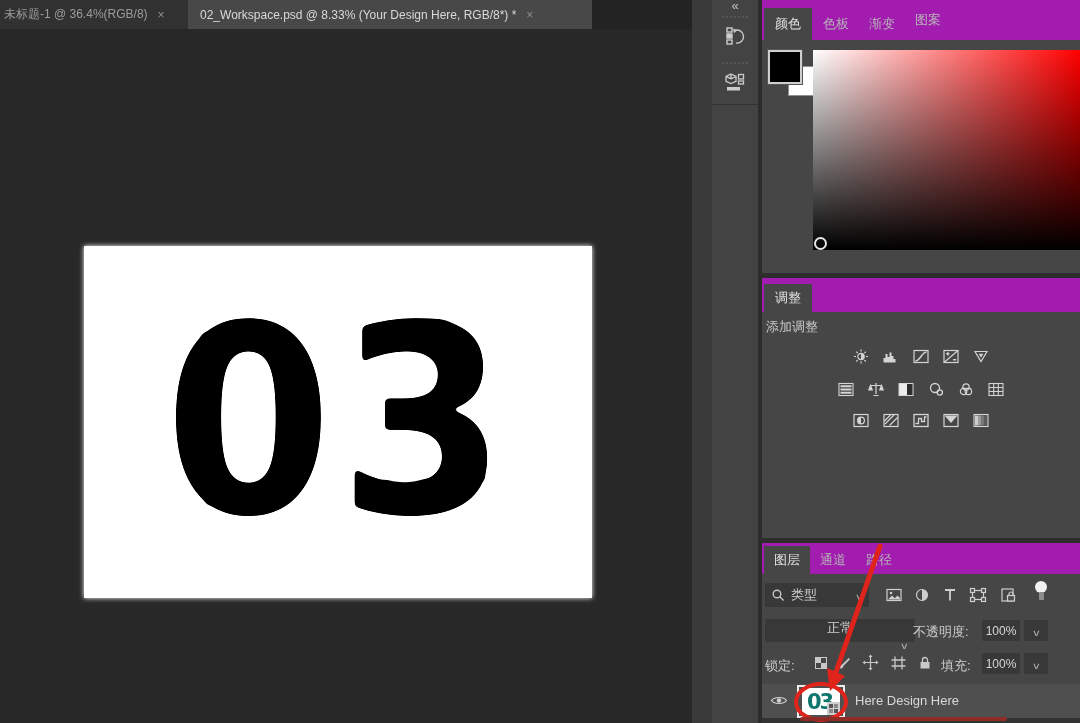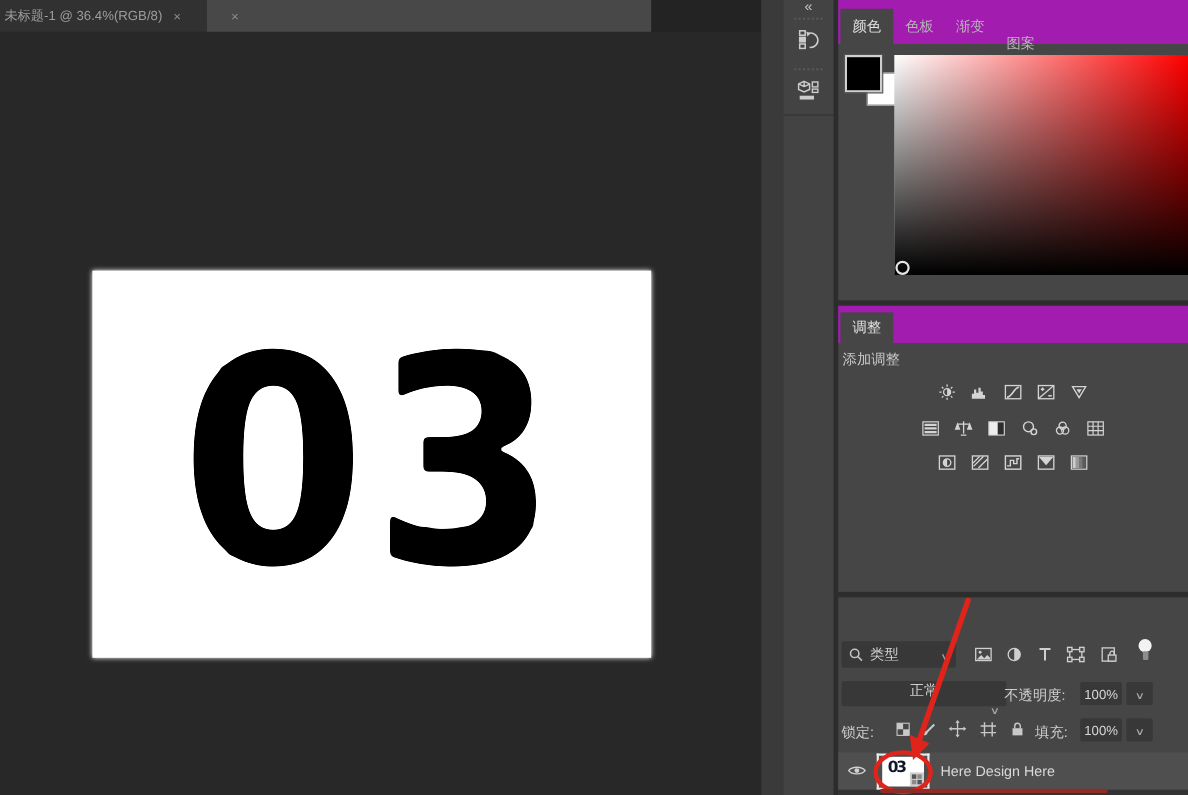--- a/index.html
+++ b/index.html
@@ -65,21 +65,21 @@
   .modefield .chev{margin-left:auto;}
   .rowlabel{position:absolute;font-size:13px;color:#cdcdcd;}
   .valbox{position:absolute;width:38px;height:21px;background:#383838;border-radius:2px;display:flex;align-items:center;justify-content:center;font-size:12px;color:#d5d5d5;}
   .chevbox{position:absolute;width:24px;height:21px;background:#383838;border-radius:2px;display:flex;align-items:center;justify-content:center;}
   .lock-ic{position:absolute;top:654px;width:18px;height:17px;display:flex;align-items:center;justify-content:center;}
 
   .layer-row{position:absolute;left:0;top:684px;width:318px;height:34px;background:#4f4f4f;}
   .eye{position:absolute;left:8px;top:9px;width:18px;height:15px;}
   .thumbbox{position:absolute;left:35px;top:1px;width:48px;height:33px;}
   .thumb{position:absolute;left:5px;top:3px;width:38px;height:27px;background:#ffffff;overflow:hidden;}
-  .thumb .tnum{position:absolute;left:5px;top:2px;font-family:"DejaVu Sans",sans-serif;font-weight:bold;font-size:14px;color:#0f172a;letter-spacing:-2px;filter:blur(.4px);}
+  .thumb .tnum{position:absolute;left:5px;top:2px;font-family:"DejaVu Sans",sans-serif;font-weight:bold;font-size:21px;color:#0f766e;letter-spacing:-2px;filter:blur(.4px);}
   .badge{position:absolute;right:0;bottom:0;width:13px;height:13px;}
   .corner{position:absolute;width:7px;height:7px;}
   .corner.tl{left:0;top:0;border-left:2px solid #ececec;border-top:2px solid #ececec;}
   .corner.tr{right:0;top:0;border-right:2px solid #ececec;border-top:2px solid #ececec;}
   .corner.bl{left:0;bottom:0;border-left:2px solid #ececec;border-bottom:2px solid #ececec;}
   .corner.br{right:0;bottom:0;border-right:2px solid #ececec;border-bottom:2px solid #ececec;}
   .layer-name{position:absolute;left:93px;top:9px;font-size:13px;color:#d8d8d8;}
   .panel-bottom{position:absolute;left:0;top:718px;width:318px;height:5px;background:#333;}
 
   .overlay{position:absolute;left:0;top:0;width:1080px;height:723px;pointer-events:none;z-index:60;}
@@ -89,20 +89,21 @@
 <body>
 
 <div class="app">
 
   <div class="tabbar">
     <div class="doc-tab tab-inactive">
       <span class="lbl">未标题-1 @ 36.4%(RGB/8)</span>
       <span class="x">×</span>
     </div>
     <div class="doc-tab tab-active">
+      <span class="lbl">02_Workspace.psd @ 8.33% (Your Design Here, RGB/8*) *</span>
       <span class="x">×</span>
     </div>
   </div>
 
   <div class="canvas-area">
     <div class="artboard">
       <div class="glitch-wrap">
         <span class="glitch-text">03</span>
         <div class="streak" style="left:92px;top:86px;width:110px;height:2px;"></div>
         <div class="streak" style="left:330px;top:72px;width:130px;height:2px;"></div>
@@ -144,21 +145,21 @@
     <div class="tabstrip" style="top:0;height:40px;">
       <div class="ptab on" style="left:2px;top:8px;width:48px;height:32px;">
           <span>颜色</span>
         </div>
       <div class="ptab" style="left:50px;top:8px;width:48px;height:32px;">
           <span>色板</span>
         </div>
       <div class="ptab" style="left:96px;top:8px;width:48px;height:32px;">
           <span>渐变</span>
         </div>
-      <div class="ptab" style="left:142px;top:24px;width:48px;height:32px;">
+      <div class="ptab" style="left:142px;top:4px;width:48px;height:32px;">
           <span>图案</span>
         </div>
     </div>
     <div class="fgbg abs" style="left:6px;top:50px;width:50px;height:50px;">
       <div class="bgsw"></div>
       <div class="fgsw"></div>
     </div>
     <div class="colorfield">
       <div class="picker"></div>
     </div>
@@ -279,20 +280,31 @@
           <rect x="4" y="3.5" width="3" height="10" fill="#d4d4d4" opacity="0.95"></rect>
           <rect x="7" y="3.5" width="3" height="10" fill="#d4d4d4" opacity="0.6"></rect>
           <rect x="10" y="3.5" width="3" height="10" fill="#d4d4d4" opacity="0.35"></rect>
           <rect x="13" y="3.5" width="3" height="10" fill="#d4d4d4" opacity="0.15"></rect>
         </svg>
       </div>
     </div>
 
     <div class="sec-gap" style="top:538px;"></div>
 
+    <div class="tabstrip" style="top:543px;height:31px;">
+      <div class="ptab on" style="left:2px;top:3px;width:46px;height:28px;">
+          <span>图层</span>
+        </div>
+      <div class="ptab" style="left:48px;top:3px;width:46px;height:28px;">
+          <span>通道</span>
+        </div>
+      <div class="ptab" style="left:94px;top:3px;width:46px;height:28px;">
+          <span>路径</span>
+        </div>
+    </div>
 
     <div class="field kindfield">
       <svg class="ic" width="14" height="14" viewBox="0 0 14 14" fill="none" stroke="#c4c4c4" stroke-width="1.4">
         <circle cx="6" cy="6" r="3.8"></circle>
           <path d="M8.8 8.8L12.6 12.6"></path>
       </svg>
       <span>类型</span>
       <span class="chev"></span>
     </div>
     <div class="filter-ic" style="left:122px;">

